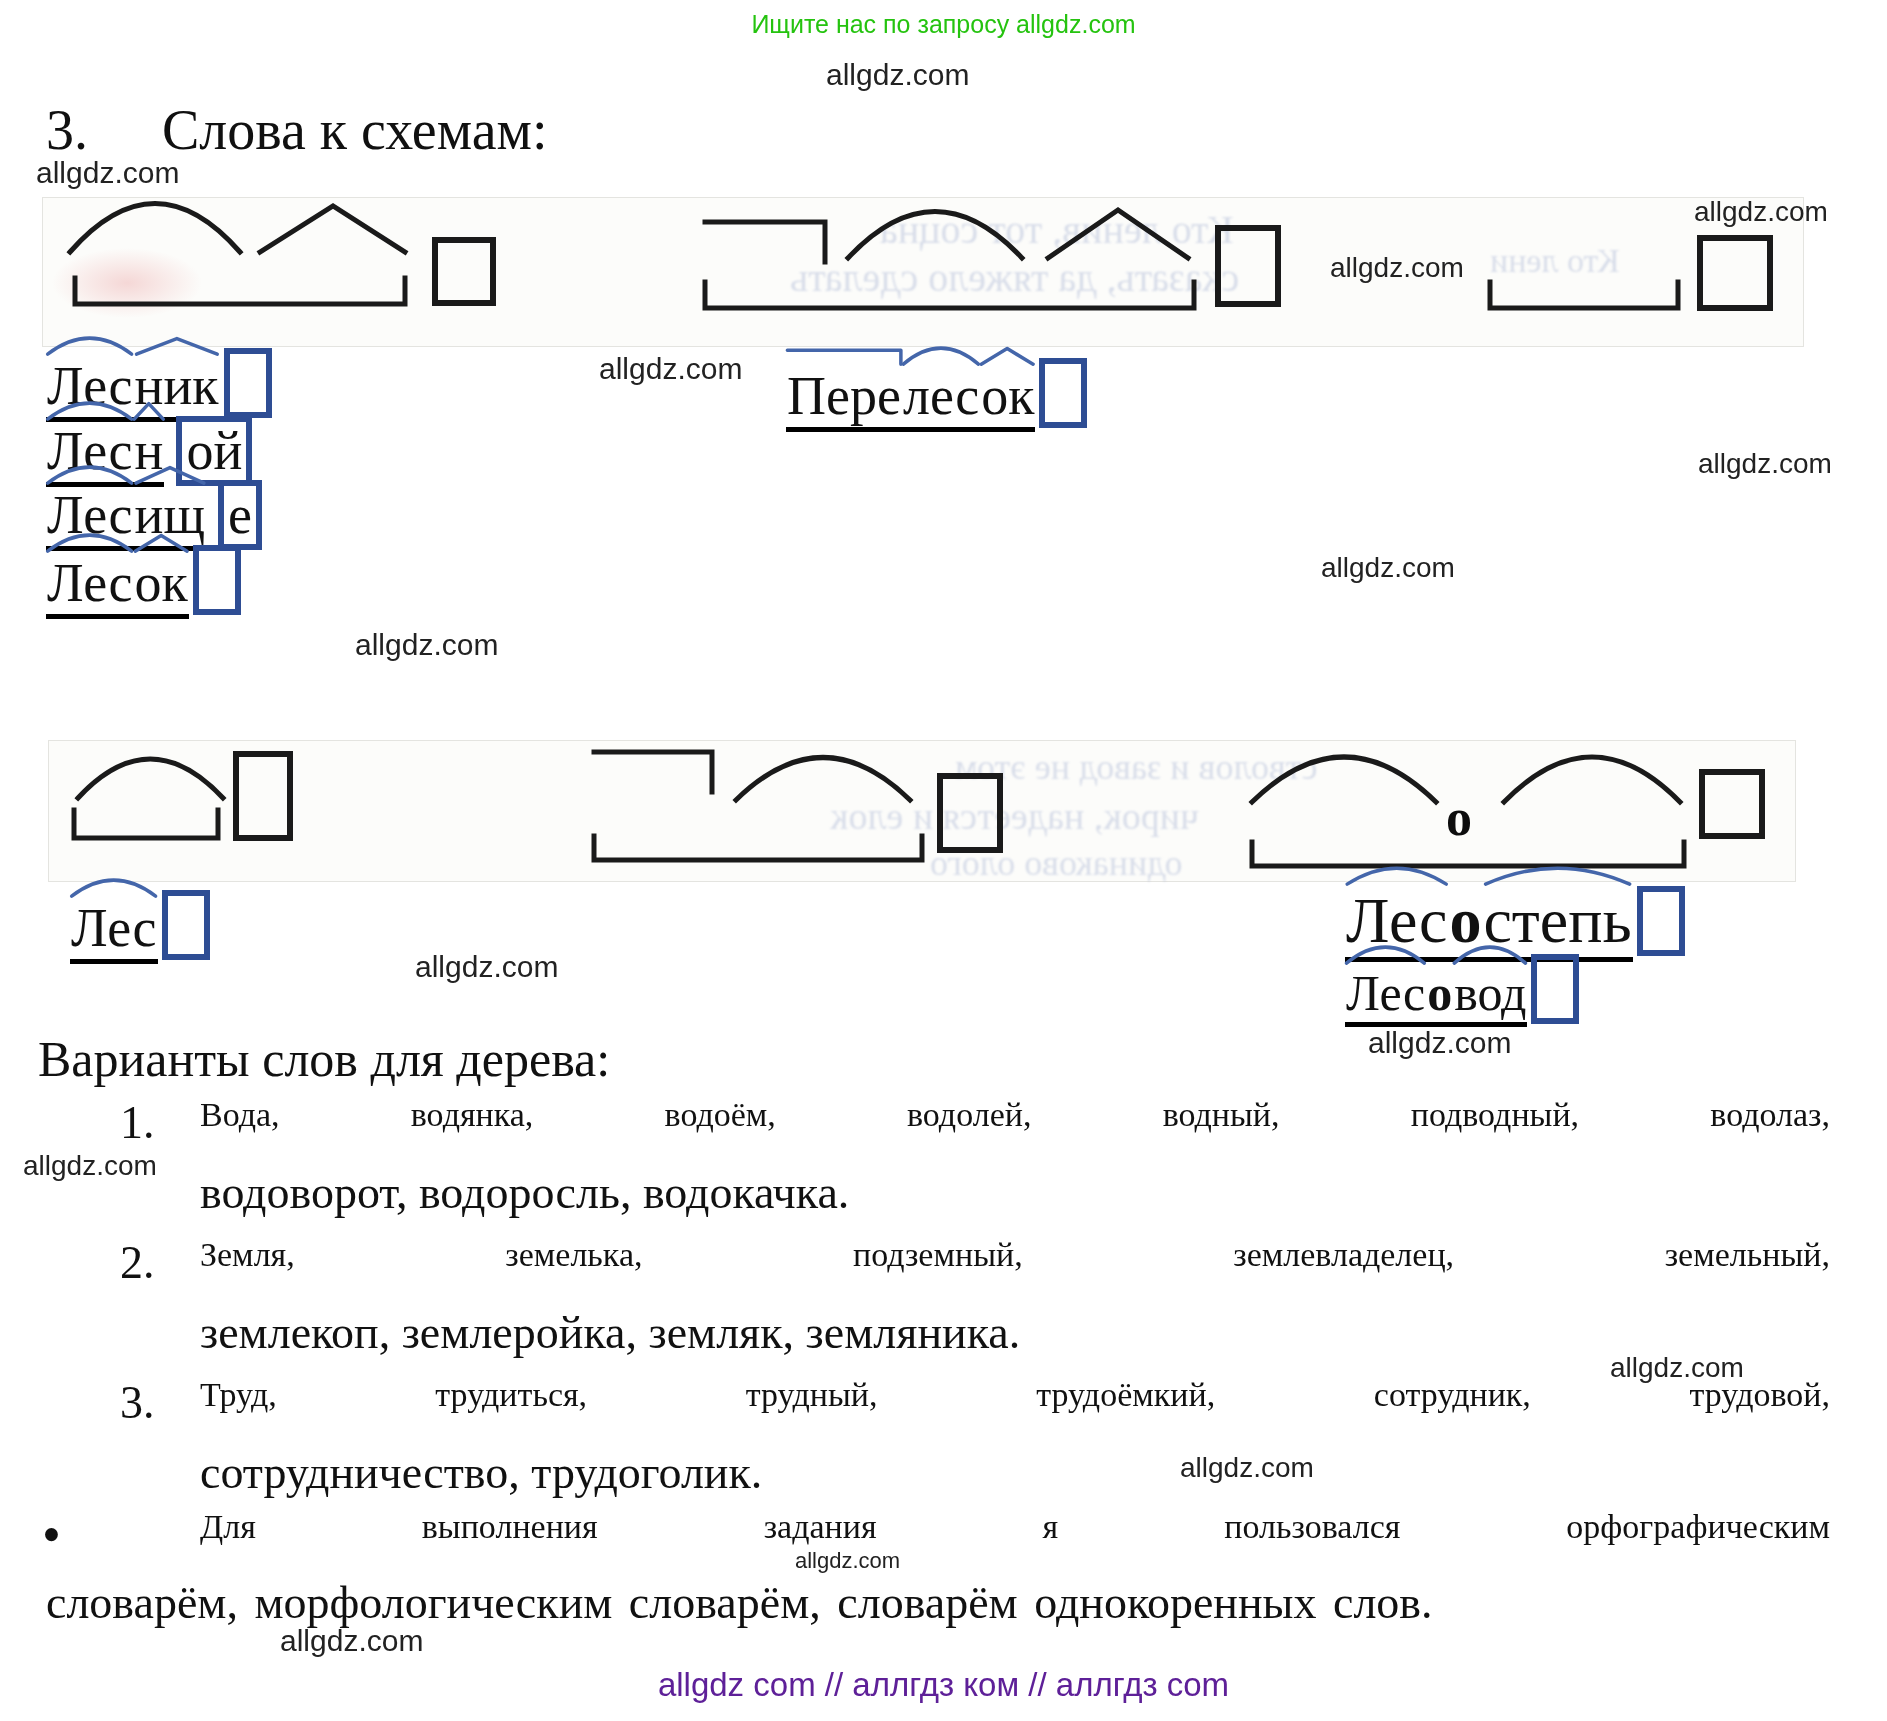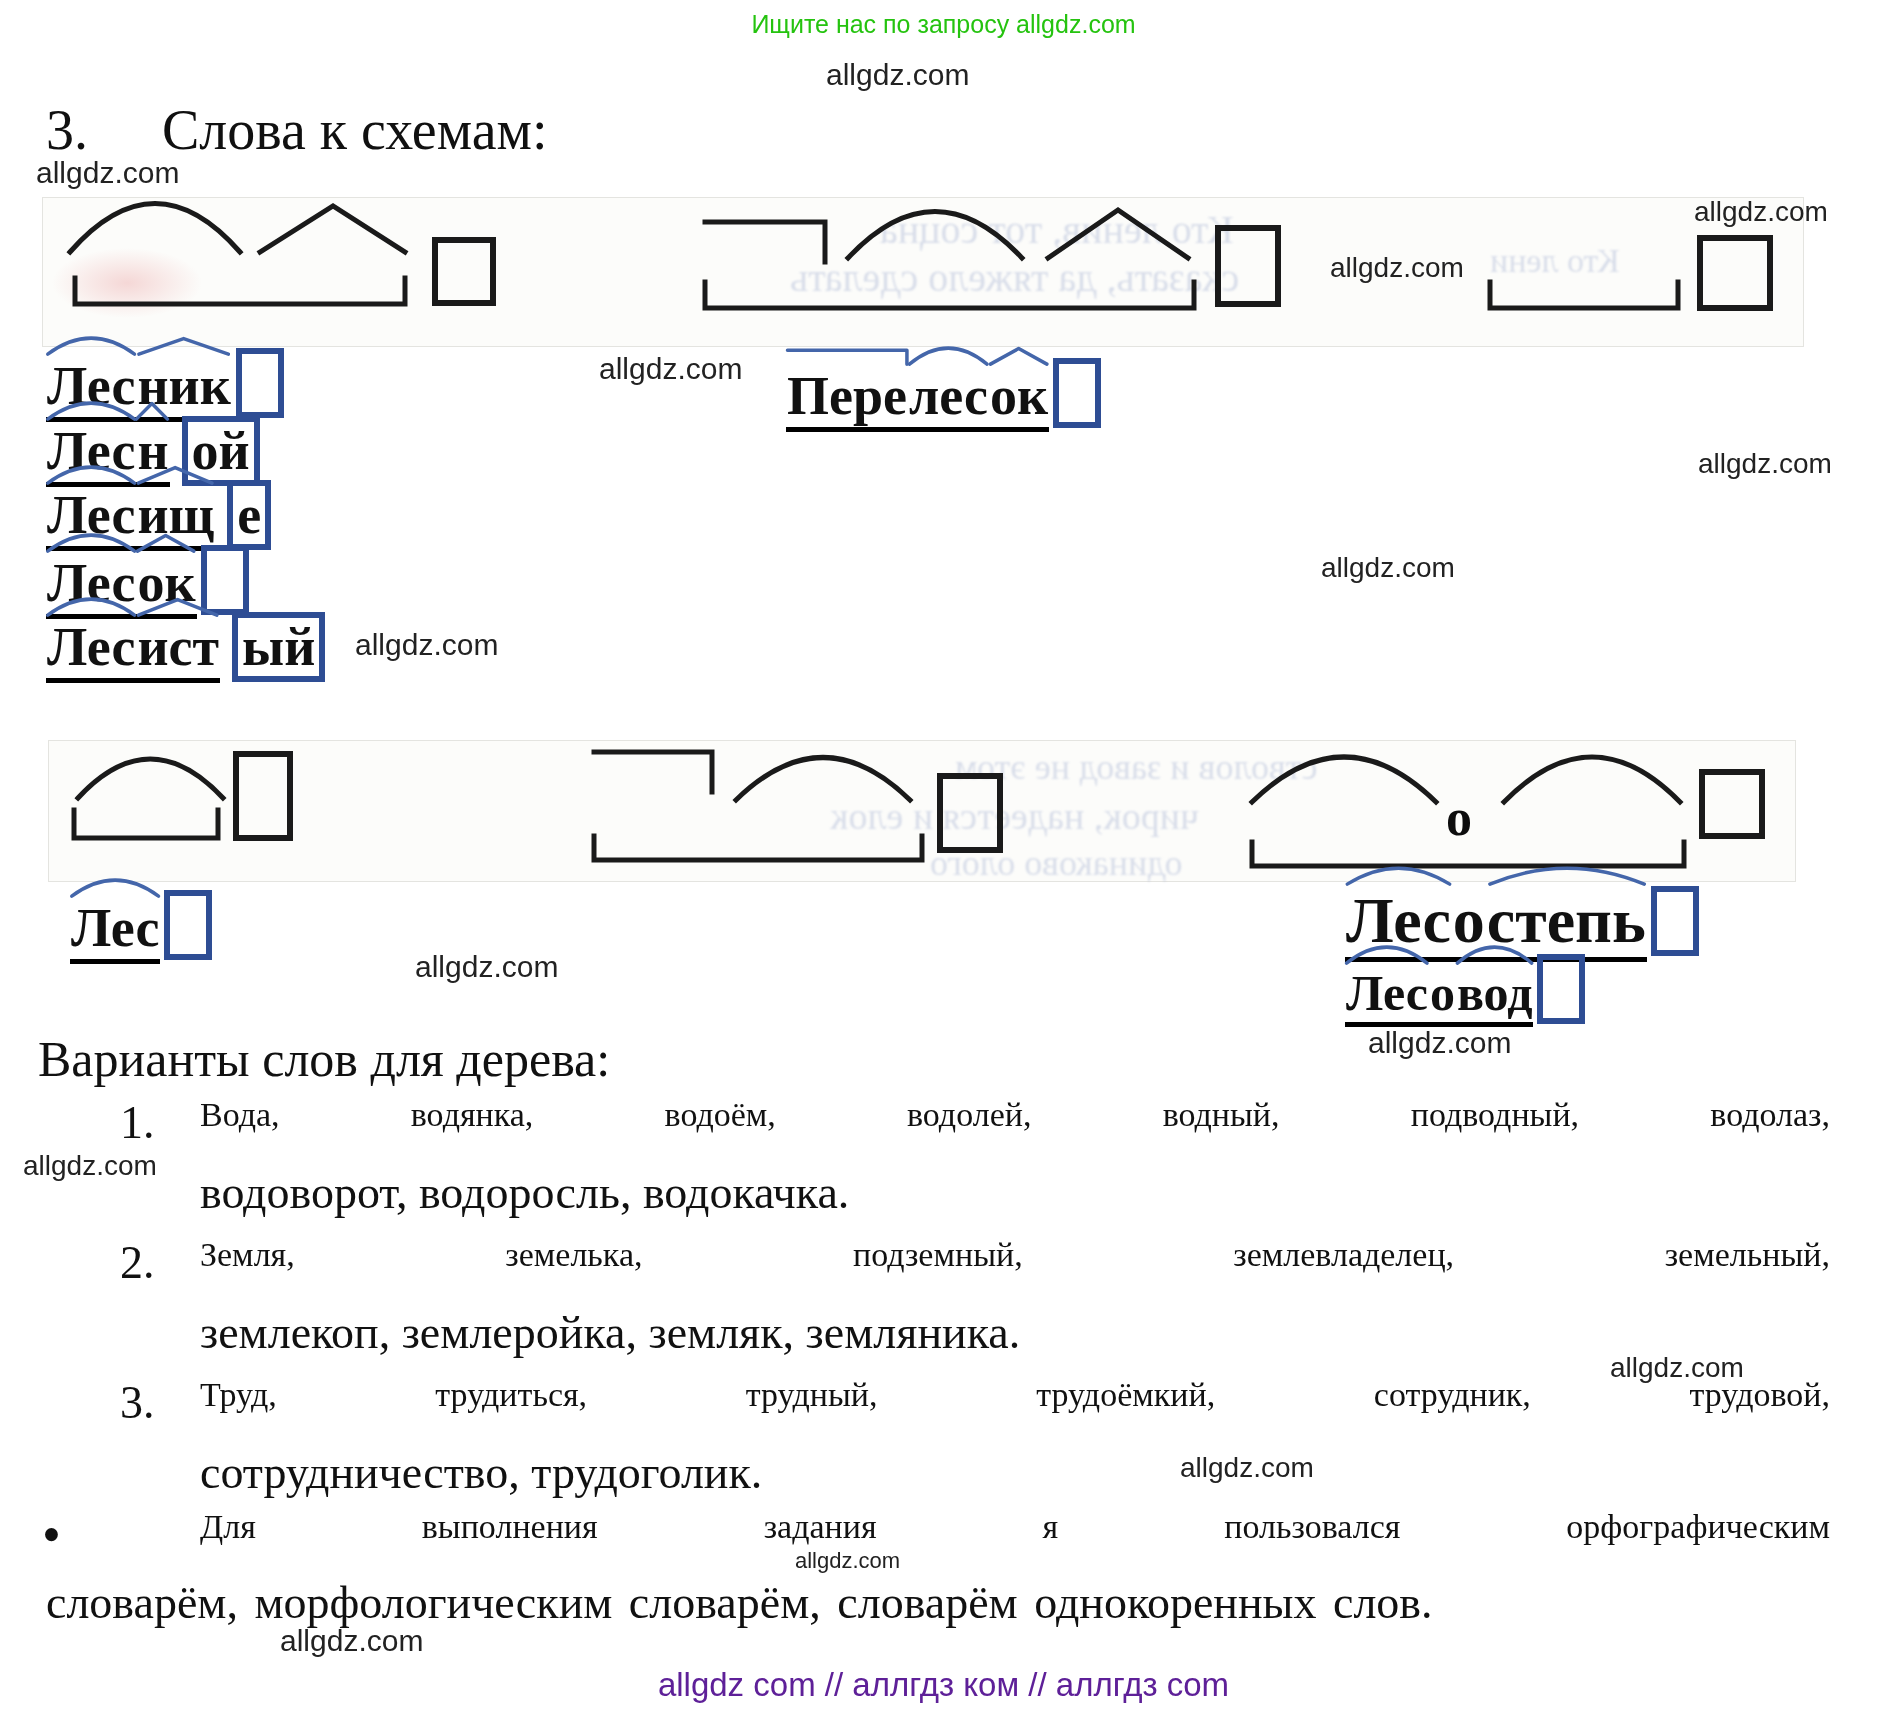--- a/index.html
+++ b/index.html
@@ -24,21 +24,21 @@
          transform:scaleX(-1);font-family:"Liberation Serif",serif;white-space:nowrap;}
 
   
   svg.sch{position:absolute;overflow:visible;}
   svg.sch path{fill:none;stroke:#1a1a1a;stroke-width:5px;stroke-linecap:square;}
   svg.sch rect{fill:none;stroke:#1a1a1a;stroke-width:6px;}
   .scheme-o{position:absolute;left:1446px;top:788px;font-size:52px;font-weight:700;color:#0d0d0d;}
 
   
   .aword{position:absolute;font-size:54px;line-height:1;white-space:nowrap;}
-  .seg{position:relative;display:inline-block;border-bottom:5px solid #000;padding:2px 1px 4px;font-weight:bold;}
+  .seg{position:relative;display:inline-block;border-bottom:5px solid #000;padding:2px 1px 4px;}
   .seg.boxed{border:6px solid #2e4d94;padding:2px 4px 2px;margin-left:12px;}
   .seg.conn{font-weight:700;}
   .seg svg.mseg{position:absolute;left:-1px;top:-21px;width:102%;height:19px;overflow:visible;}
   .seg svg.mseg path{fill:none;stroke:#4466aa;stroke-width:3.5px;vector-effect:non-scaling-stroke;
                      stroke-linecap:round;stroke-linejoin:round;}
   .zbox{display:inline-block;width:36px;height:58px;border:6px solid #2e4d94;
         vertical-align:-14px;margin-left:4px;}
 
   
   .wm{position:absolute;font-family:"Liberation Sans",sans-serif;color:#222;white-space:nowrap;}
@@ -132,25 +132,20 @@
   <div class="aword" style="left:46px;top:480px"><span class="seg">Лес<svg viewBox="0 0 100 22" preserveAspectRatio="none" class="mseg">
           <path d="M3,21 Q50,-16 97,21"></path>
         </svg></span><span class="seg">ищ<svg viewBox="0 0 100 22" preserveAspectRatio="none" class="mseg">
           <path d="M4,21 L50,3 L96,21"></path>
         </svg></span><span class="seg boxed">е</span></div>
   <div class="aword" style="left:46px;top:545px"><span class="seg">Лес<svg viewBox="0 0 100 22" preserveAspectRatio="none" class="mseg">
           <path d="M3,21 Q50,-16 97,21"></path>
         </svg></span><span class="seg">ок<svg viewBox="0 0 100 22" preserveAspectRatio="none" class="mseg">
           <path d="M4,21 L50,3 L96,21"></path>
         </svg></span><span class="zbox"></span></div>
-  <div class="aword" style="left:46px;top:612px"><span class="seg">Лес<svg viewBox="0 0 100 22" preserveAspectRatio="none" class="mseg">
-          <path d="M3,21 Q50,-16 97,21"></path>
-        </svg></span><span class="seg">ист<svg viewBox="0 0 100 22" preserveAspectRatio="none" class="mseg">
-          <path d="M4,21 L50,3 L96,21"></path>
-        </svg></span><span class="seg boxed">ый</span></div>
   <div class="aword" style="left:786px;top:358px"><span class="seg">Пере<svg viewBox="0 0 100 22" preserveAspectRatio="none" class="mseg">
           <path d="M2,5 L98,5 L98,21"></path>
         </svg></span><span class="seg">лес<svg viewBox="0 0 100 22" preserveAspectRatio="none" class="mseg">
           <path d="M3,21 Q50,-16 97,21"></path>
         </svg></span><span class="seg">ок<svg viewBox="0 0 100 22" preserveAspectRatio="none" class="mseg">
           <path d="M4,21 L50,3 L96,21"></path>
         </svg></span><span class="zbox"></span></div>
   <div class="aword" style="left:70px;top:890px"><span class="seg">Лес<svg viewBox="0 0 100 22" preserveAspectRatio="none" class="mseg">
           <path d="M3,21 Q50,-16 97,21"></path>
         </svg></span><span class="zbox"></span></div>

